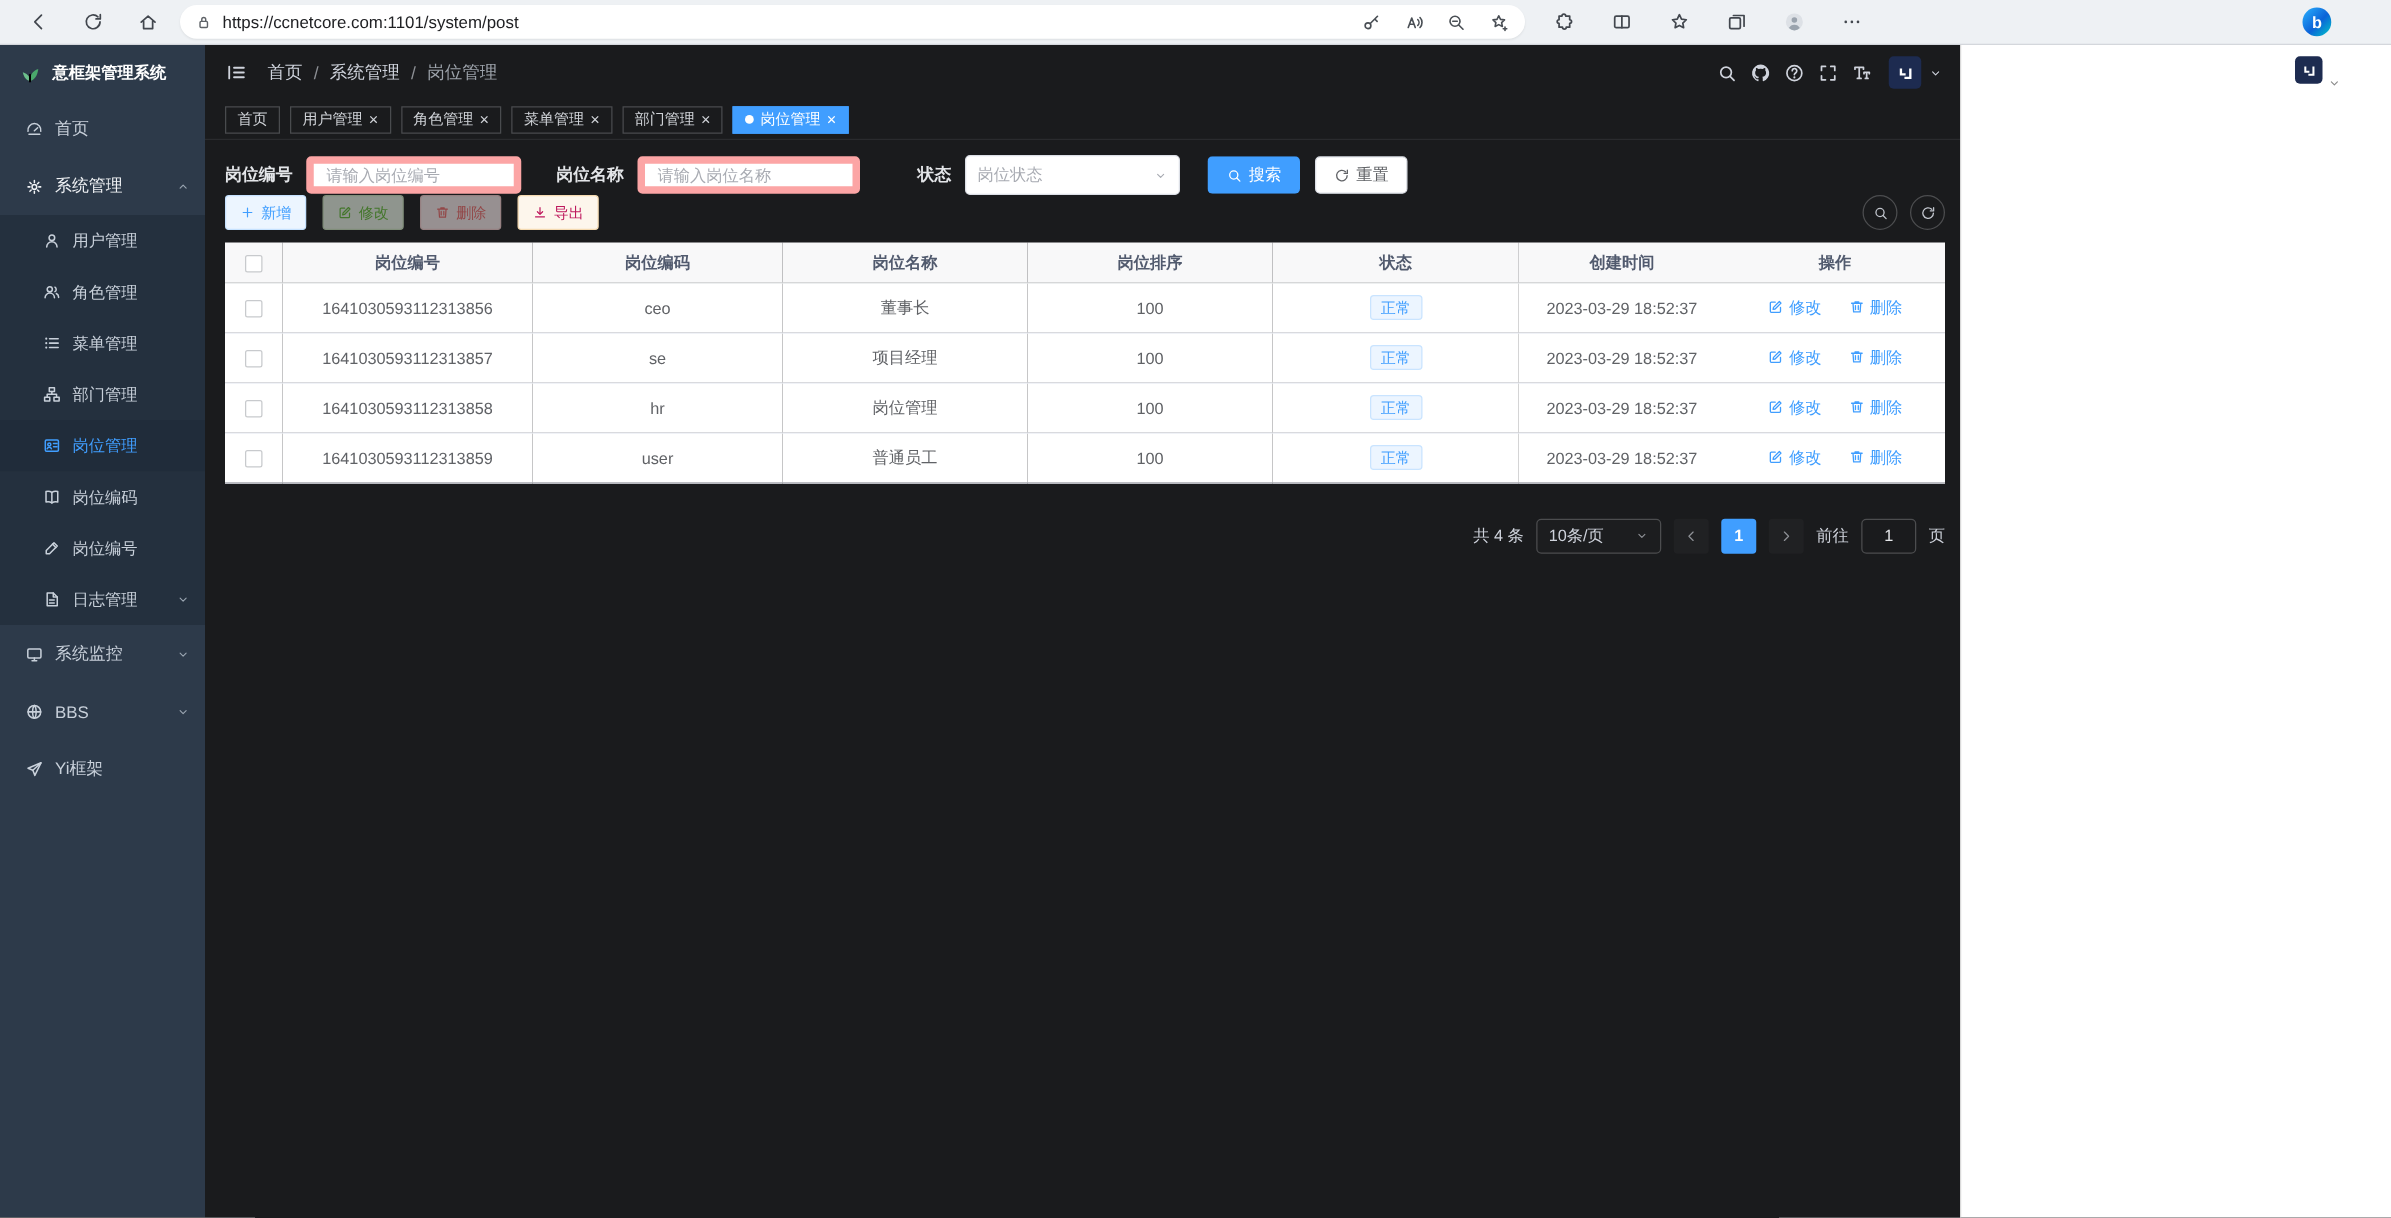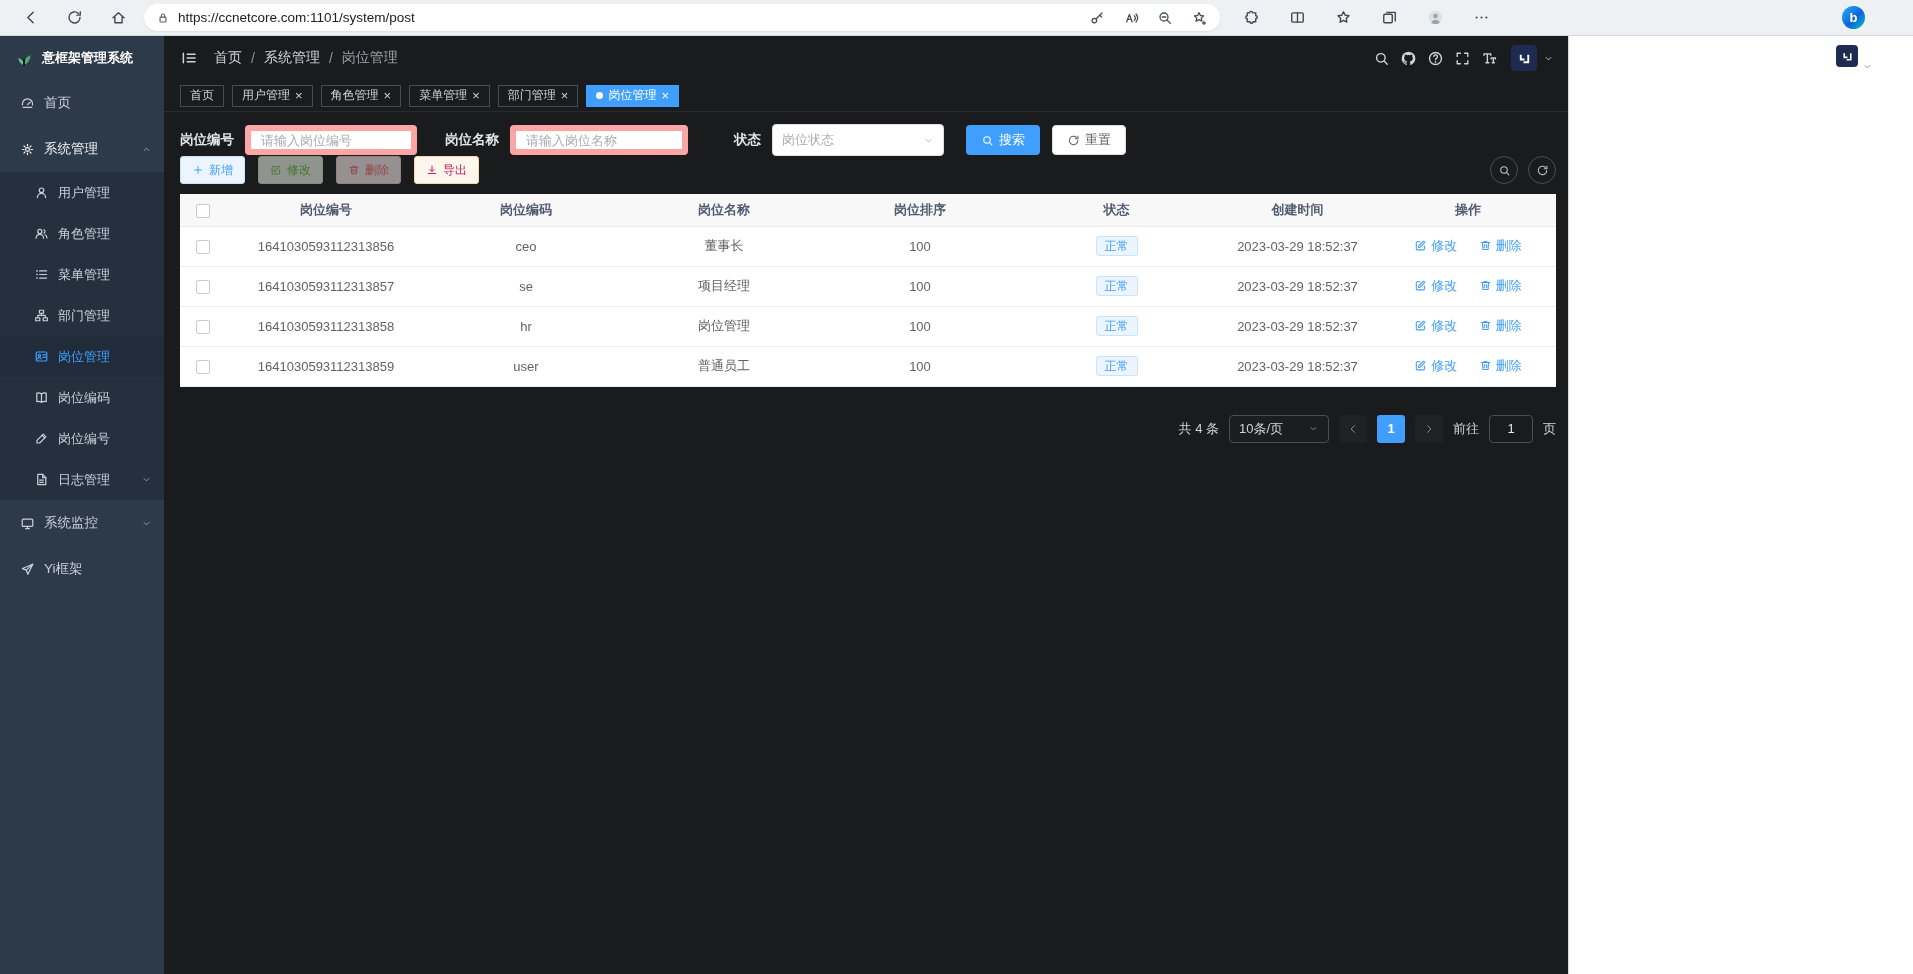--- a/index.html
+++ b/index.html
@@ -311,20 +311,32 @@
           </span>
       </div>
     </div>
 
     <div class="s-item">
       <svg class="si" viewBox="0 0 16 16">
           <rect class="st" x="2.4" y="3.4" width="11.2" height="7.6" rx="1"></rect>
           <path class="st" d="M6 13.4h4M8 11v2.4"></path>
         </svg>
       <span>系统监控</span>
+      <span class="s-caret">
+          <svg viewBox="0 0 16 16">
+            <path class="st" d="M4.5 6.5 8 10l3.5-3.5"></path>
+          </svg>
+        </span>
+    </div>
+    <div class="s-item">
+      <svg class="si" viewBox="0 0 16 16">
+          <circle class="st" cx="8" cy="8" r="5.4"></circle>
+          <path class="st" d="M2.6 8h10.8M8 2.6c-2 1.6-2 9.2 0 10.8M8 2.6c2 1.6 2 9.2 0 10.8"></path>
+        </svg>
+      <span>BBS</span>
       <span class="s-caret">
           <svg viewBox="0 0 16 16">
             <path class="st" d="M4.5 6.5 8 10l3.5-3.5"></path>
           </svg>
         </span>
     </div>
     <div class="s-item">
       <svg class="si" viewBox="0 0 16 16">
           <path class="st" d="M13.6 2.4 2.6 7l4.1 1.7 1.7 4.4 5.2-10.7z"></path>
           <path class="st" d="M6.7 8.7l6.9-6.3"></path>

